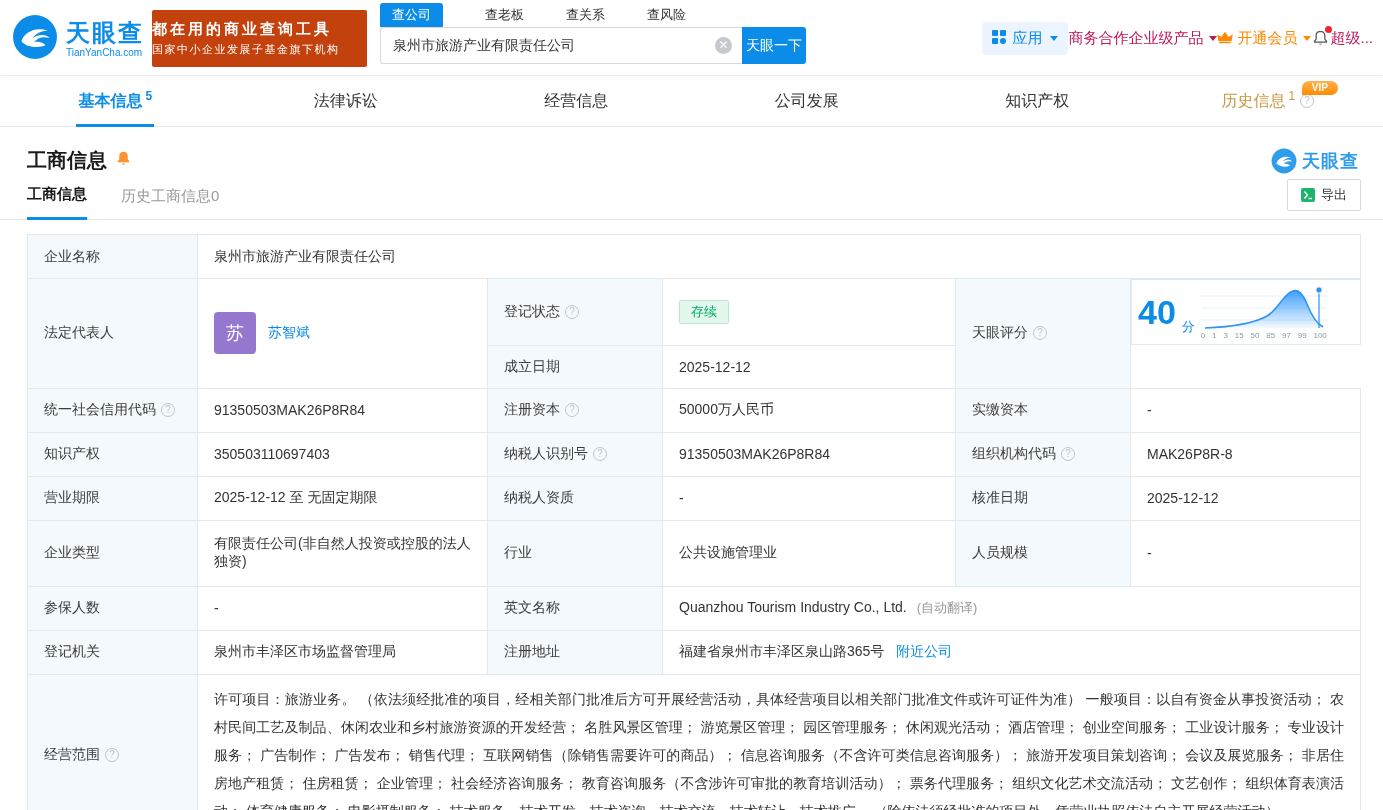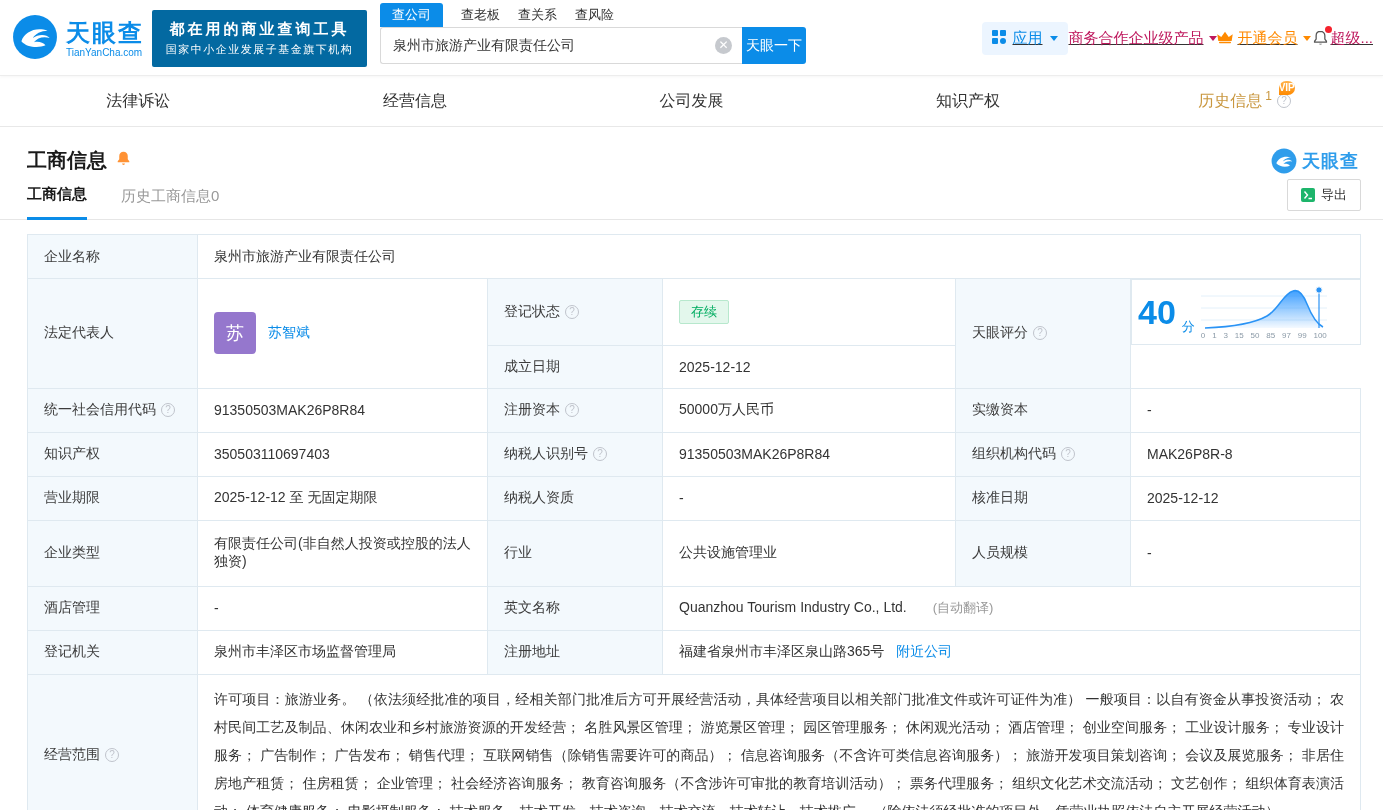--- a/index.html
+++ b/index.html
@@ -9,47 +9,47 @@
     font-family: "Liberation Sans", "DejaVu Sans", sans-serif;
     color: #333;
     position: relative;
   }
   
   .topbar { position: relative; height: 76px; background:#fff; border-bottom:1px solid #ededed; box-shadow:0 1px 3px rgba(0,0,0,.04); }
   .logo { position:absolute; left:12px; top:14px; display:flex; align-items:center; gap:8px; cursor:pointer; }
   .logo-txt { display:flex; flex-direction:column; line-height:1.1; }
   .logo-brand { color:#0b8ce8; font-size:24px; font-weight:bold; letter-spacing:2px; }
   .logo-domain { color:#0b8ce8; font-size:10px; }
-  .promo { position:absolute; left:152px; top:10px; width:215px; height:57px; background:#0369a1; color:#fff; display:flex; flex-direction:column; align-items:center; justify-content:center; border-radius:2px; }
+  .promo { position:absolute; left:152px; top:10px; width:215px; height:57px; background:#c2410c; color:#fff; display:flex; flex-direction:column; align-items:flex-start; justify-content:center; border-radius:2px; }
   .promo-l1 { font-size:15px; font-weight:bold; letter-spacing:3px; }
   .promo-l2 { font-size:11px; letter-spacing:1.5px; margin-top:3px; }
   .search-wrap { position:absolute; left:380px; top:3px; }
-  .search-tabs { display:flex; align-items:flex-start; gap:18px; height:24px; }
+  .search-tabs { display:flex; align-items:flex-start; gap:42px; height:24px; }
   .stab { font-size:13px; color:#333; cursor:pointer; padding:3px 0; }
   .stab.active { background:#0b8ce8; color:#fff; padding:3px 12px; border-radius:3px 3px 0 0; }
   .search-row { display:flex; margin-top:0; }
   .search-box { position:relative; width:362px; }
   .search-input { width:362px; height:37px; border:1px solid #d9d9d9; border-right:none; border-radius:3px 0 0 3px; padding:0 34px 0 12px; font-size:14px; color:#333; outline:none; font-family:inherit; }
   .clear-ic { position:absolute; right:10px; top:10px; width:17px; height:17px; background:#c6c9ce; border-radius:50%; color:#fff; font-size:12px; line-height:17px; text-align:center; cursor:pointer; }
   .search-btn { width:64px; height:37px; background:#0b8ce8; color:#fff; border:none; border-radius:0 3px 3px 0; font-size:14px; cursor:pointer; font-family:inherit; }
-  .rnav { position:absolute; right:10px; top:0; height:76px; display:flex; align-items:center; font-size:15px;text-decoration:underline; }
+  .rnav { position:absolute; right:10px; top:0; height:76px; display:flex; align-items:center; font-size:15px; }
   .apps-chip { display:flex; align-items:center; gap:6px; background:#ecf5ff; color:#0b8ce8; padding:7px 10px; border-radius:4px; cursor:pointer; }
   .caret { display:inline-block; width:0; height:0; border-left:4px solid transparent; border-right:4px solid transparent; border-top:5px solid currentColor; margin-left:2px; }
   .rnav-item { color:#be185d; cursor:pointer; display:flex; align-items:center; gap:4px; }
   .vip-item { color:#ff8a00; }
   .bell-wrap { position:relative; cursor:pointer; display:flex; align-items:center; }
   .bell-dot { position:absolute; top:-3px; right:-2px; width:7px; height:7px; background:#f5222d; border-radius:50%; }
   
   .tabbar { display:flex; height:51px; border-bottom:1px solid #e8e8e8; background:#fff; }
   .tab { flex:1; display:flex; align-items:center; justify-content:center; position:relative; font-size:16px; color:#333; cursor:pointer; }
   .tab-count { font-size:12px; margin-left:3px; transform:translateY(-5px); display:inline-block; }
   .tab.active { color:#0b8ce8; font-weight:bold; }
   .tab.active::after { content:""; position:absolute; bottom:-1px; left:50%; transform:translateX(-50%); width:78px; height:3px; background:#0b8ce8; }
   .tab.history { color:#c9973f; }
-  .vip-badge { position:absolute; top:5px; left:calc(50% + 34px); background:linear-gradient(180deg,#ffb34d,#ff8a00); color:#fff; font-size:10px; font-weight:bold; padding:1px 0; border-radius:7px 7px 7px 0; line-height:12px; }
+  .vip-badge { position:absolute; top:5px; left:calc(50% + 34px); background:linear-gradient(180deg,#ffb34d,#ff8a00); color:#fff; font-size:10px; font-weight:bold; padding:1px 10px; border-radius:7px 7px 7px 0; line-height:12px; }
   .qi { display:inline-block; width:14px; height:14px; border:1px solid #c0c4cc; color:#c0c4cc; border-radius:50%; font-size:10px; line-height:12px; text-align:center; margin-left:5px; vertical-align:1px; cursor:pointer; font-weight:normal; }
   
   .sec-head { display:flex; align-items:center; justify-content:space-between; padding:20px 24px 0 27px; }
   .sec-title-wrap { display:flex; align-items:center; gap:8px; }
   .sec-title { font-size:20px; font-weight:bold; color:#1a1a1a; }
   .watermark { display:flex; align-items:center; gap:5px; opacity:.85; }
   .watermark-txt { color:#0b8ce8; font-size:18px; font-weight:bold; letter-spacing:1px; }
   
   .subtabs { position:relative; display:flex; align-items:flex-end; gap:34px; padding:14px 24px 0 27px; border-bottom:1px solid #e6e6e6; height:46px; }
   .subtab { font-size:15px; color:#999; cursor:pointer; padding-bottom:13px; }
@@ -59,21 +59,21 @@
   table.biz { border-collapse:collapse; width:1333px; margin:14px 23px 16px 27px; table-layout:fixed; }
   table.biz td { border:1px solid #dfe9f0; font-size:14px; padding:10px 16px; vertical-align:middle; word-break:break-all; }
   td.lbl { background:#f3f9fd; color:#3c3c3c; word-break:keep-all; }
   td.val { background:#fff; color:#333; }
   tr.std { height:44px; }
   tr.half { height:43px; }
   .rep-cell { display:flex; align-items:center; gap:12px; }
   .avatar { width:42px; height:42px; background:#9577cd; color:#fff; border-radius:4px; font-size:18px; display:flex; align-items:center; justify-content:center; flex:0 0 42px; cursor:pointer; }
   a.blue, .blue-link { color:#0b8ce8; text-decoration:none; cursor:pointer; }
   .badge-green { display:inline-block; background:#e3f7ec; color:#00ad61; border:1px solid #b7e8cd; font-size:13px; padding:2px 11px; border-radius:2px; }
-  .gray-note { color:#999; font-size:13px; margin-left:22px; word-break:keep-all; }
+  .gray-note { color:#999; font-size:13px; margin-left:6px; word-break:keep-all; }
   .score-cell { display:flex; align-items:center; gap:6px; padding:4px 6px !important; }
   .score-num { color:#0b8ce8; font-size:34px; font-weight:bold; line-height:1; }
   .score-unit { color:#0b8ce8; font-size:13px; align-self:flex-end; margin-bottom:4px; }
   .chart-wrap { display:flex; flex-direction:column; }
   .ticks { width:126px; display:flex; justify-content:space-between; font-size:8px; color:#8b9aa7; margin-top:1px; }
   .scope { line-height:28px; text-align:justify; }
   .excel-ic { width:14px; height:14px; }
 </style>
 </head>
 <body>
@@ -146,20 +146,24 @@
           <path d="M12 3c-3.3 0-5.5 2.4-5.5 5.5v4.2L4.5 15.5v1h15v-1l-2-2.8V8.5C17.5 5.4 15.3 3 12 3z" fill="none" stroke="#555" stroke-width="1.6"></path>
           <path d="M10.3 18.5a1.8 1.8 0 003.4 0z" fill="#555"></path>
         </svg>
       <span class="bell-dot"></span>
     </span>
     <span class="rnav-item">超级...</span>
   </div>
 </div>
 
 <div class="tabbar">
+  <div class="tab active">
+    <span>基本信息</span>
+    <sup class="tab-count">5</sup>
+  </div>
   <div class="tab">
     <span>法律诉讼</span>
   </div>
   <div class="tab">
     <span>经营信息</span>
   </div>
   <div class="tab">
     <span>公司发展</span>
   </div>
   <div class="tab">
@@ -303,21 +307,21 @@
   <tr style="height:66px;">
     <td class="lbl"><span>企业类型</span></td>
     <td class="val">有限责任公司(非自然人投资或控股的法人独资)</td>
     <td class="lbl"><span>行业</span></td>
     <td class="val">公共设施管理业</td>
     <td class="lbl"><span>人员规模</span></td>
     <td class="val">-</td>
   </tr>
 
   <tr class="std">
-    <td class="lbl"><span>酒店管理</span></td>
+    <td class="lbl"><span>参保人数</span></td>
     <td class="val">-</td>
     <td class="lbl"><span>英文名称</span></td>
     <td class="val" colspan="3">
       <span>Quanzhou Tourism Industry Co., Ltd.</span>
       <span class="gray-note">(自动翻译)</span>
     </td>
   </tr>
 
   <tr class="std">
     <td class="lbl"><span>登记机关</span></td>

